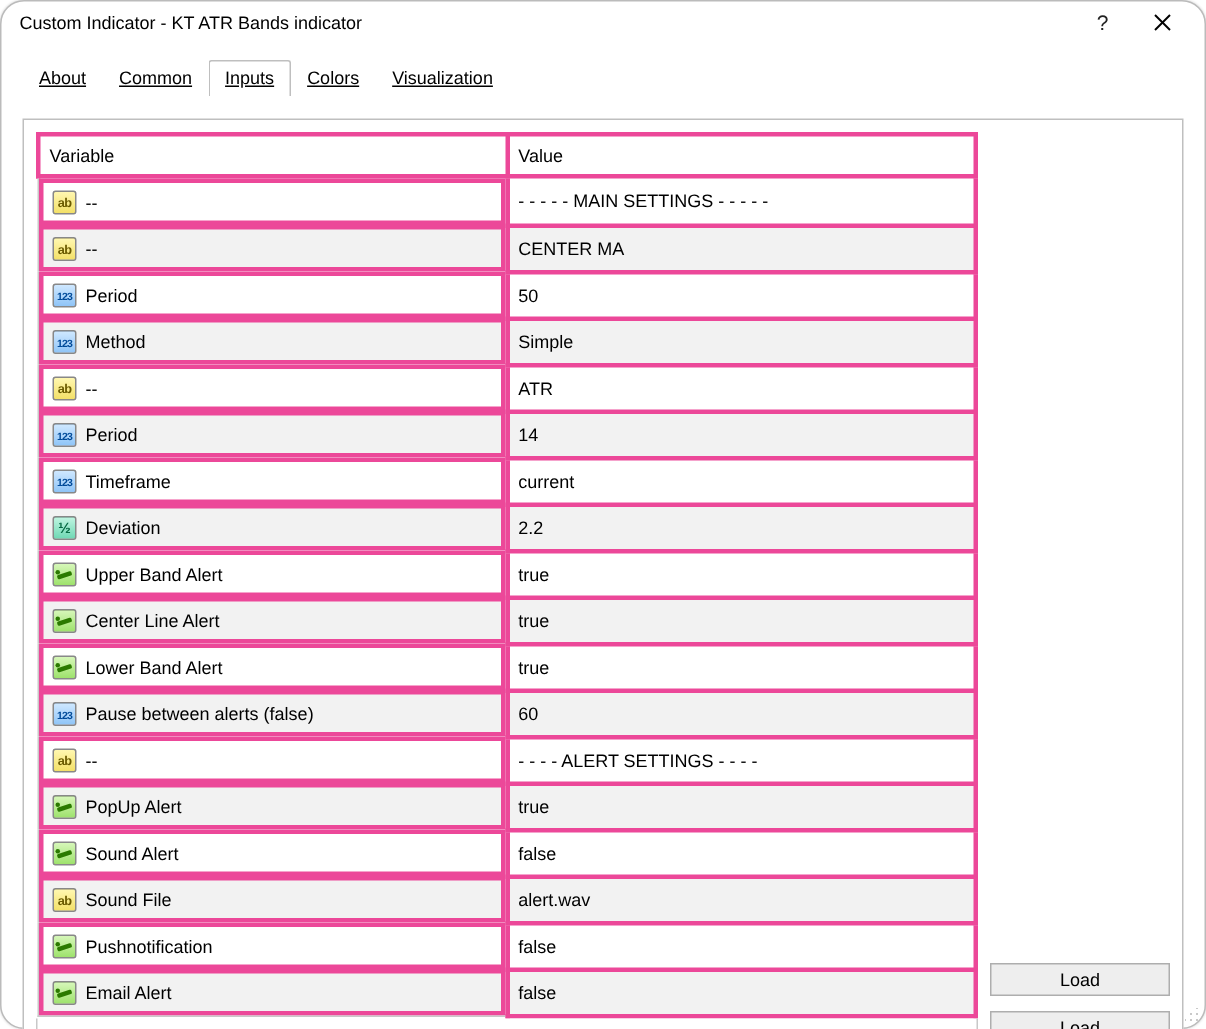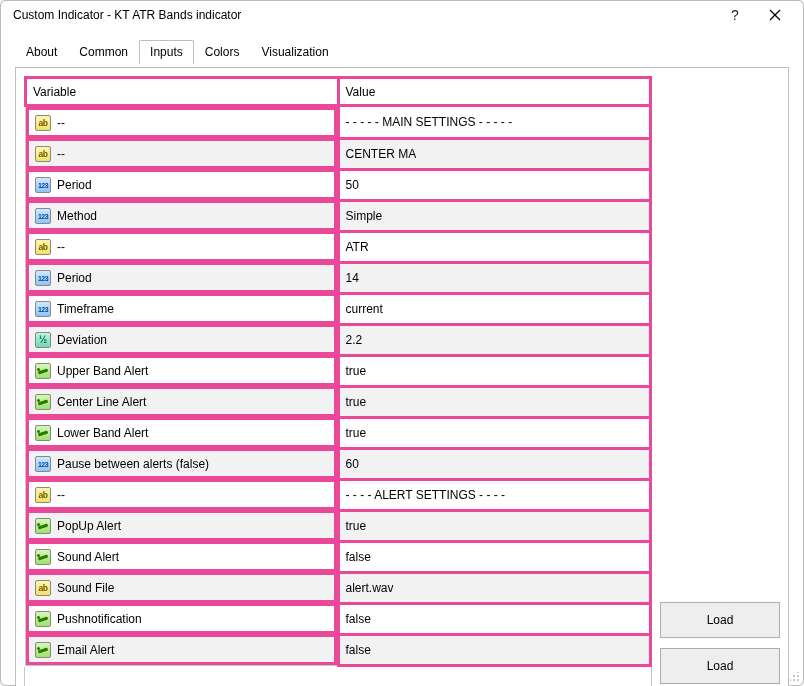--- a/index.html
+++ b/index.html
@@ -11,21 +11,21 @@
     font-size: 12px;
     background: #fff;
     color: #000;
     overflow: hidden;
   }
   .window {
     box-sizing: border-box;
     width: 804px;
     height: 686px;
     border: 1px solid #bbb;
-    border-radius: 6px;
+    border-radius: 16px;
     display: flex;
     flex-direction: column;
     background: #fff;
     box-shadow: 0 0 2px rgba(0,0,0,0.2);
     position: relative;
   }
   .titlebar {
     height: 30px;
     display: flex;
     align-items: center;
@@ -51,21 +51,22 @@
     flex: 1;
     padding: 10px 14px 14px 14px;
     display: flex;
     flex-direction: column;
   }
   .tabs {
     display: flex;
     align-items: flex-start;
     height: 24px;
     position: relative;
-    margin-bottom: 4px;
+    margin-bottom: 16px;
+    text-decoration: underline;
   }
   .tab {
     padding: 4px 10px 5px 10px;
     font-size: 12px;
     color: #000;
     border: 1px solid transparent;
     border-bottom: none;
     position: relative;
     top: 1px;
   }
@@ -164,21 +165,21 @@
   
   .side {
     width: 120px;
     display: flex;
     flex-direction: column;
     justify-content: flex-end;
     gap: 10px;
     padding-bottom: 4px;
   }
   button.win {
-    height: 36px;
+    height: 22px;
     border: 1px solid #aeaeae;
     background: #eee;
     font-family: inherit;
     font-size: 12px;
     padding: 0 10px;
     min-width: 95px;
     text-align: center;
   }
   .footer {
     display: flex;

